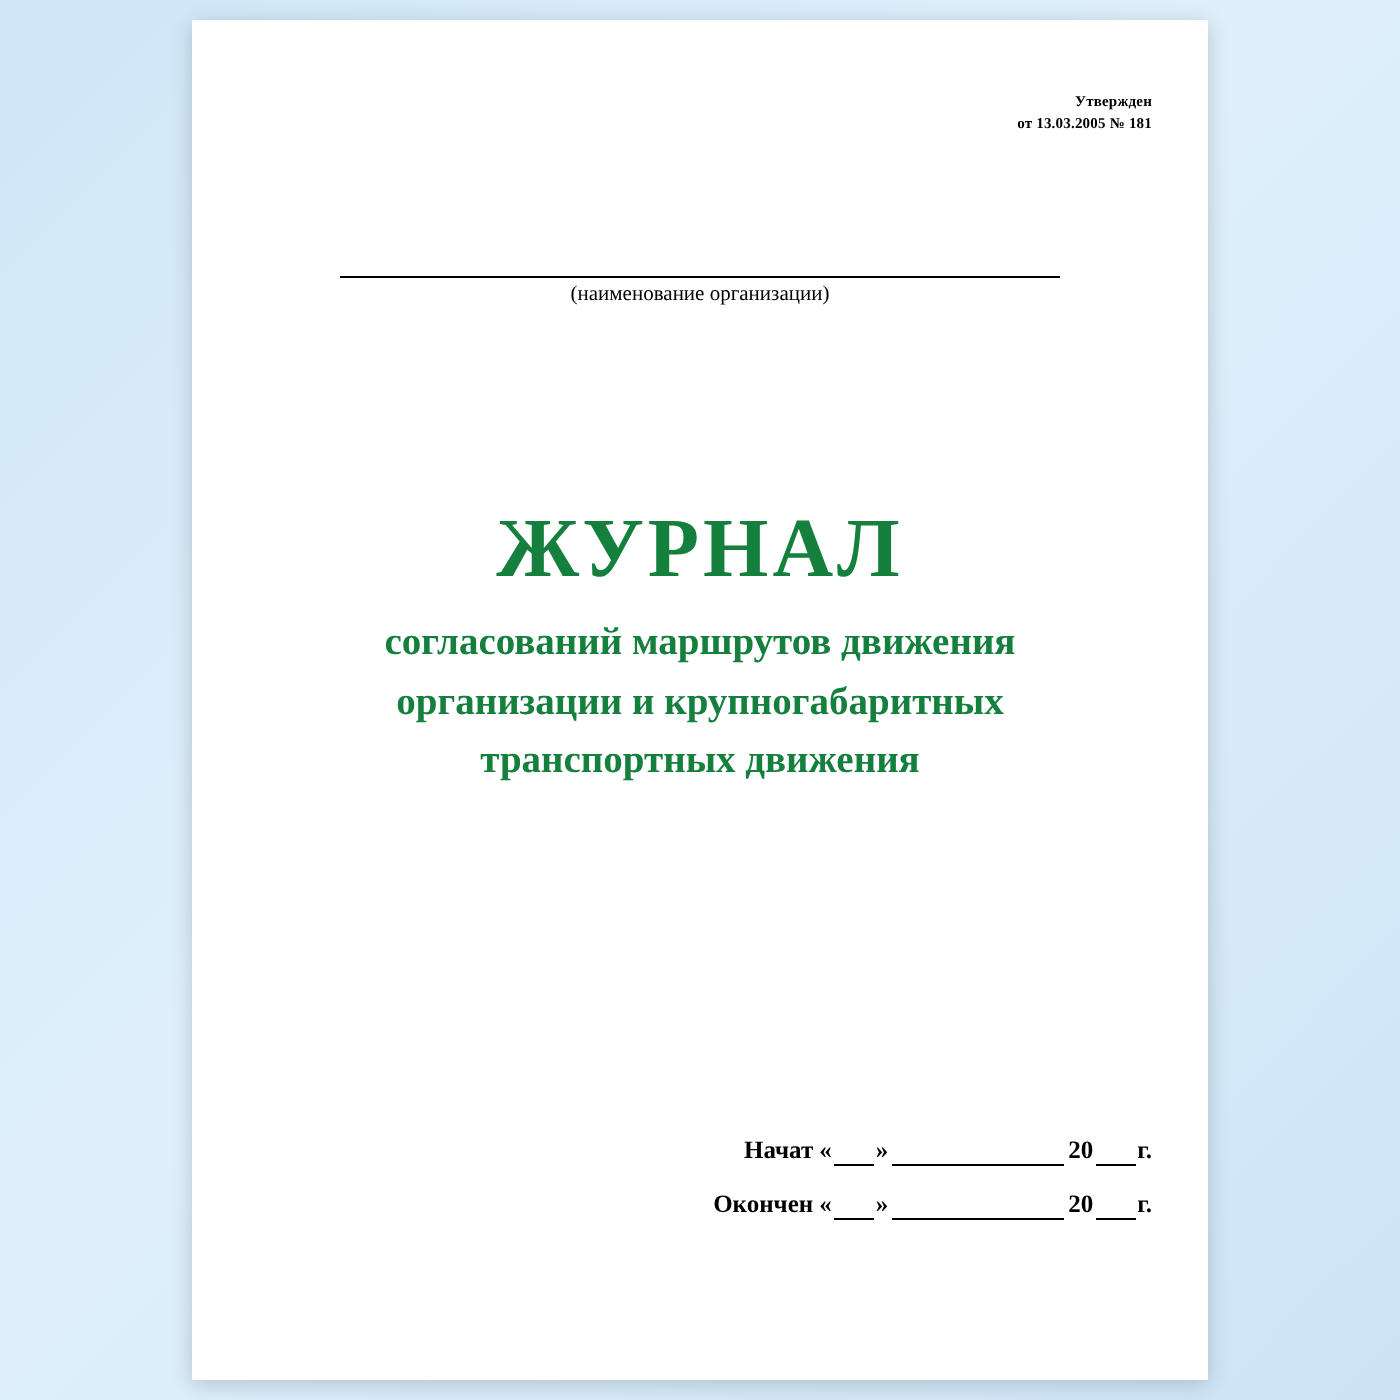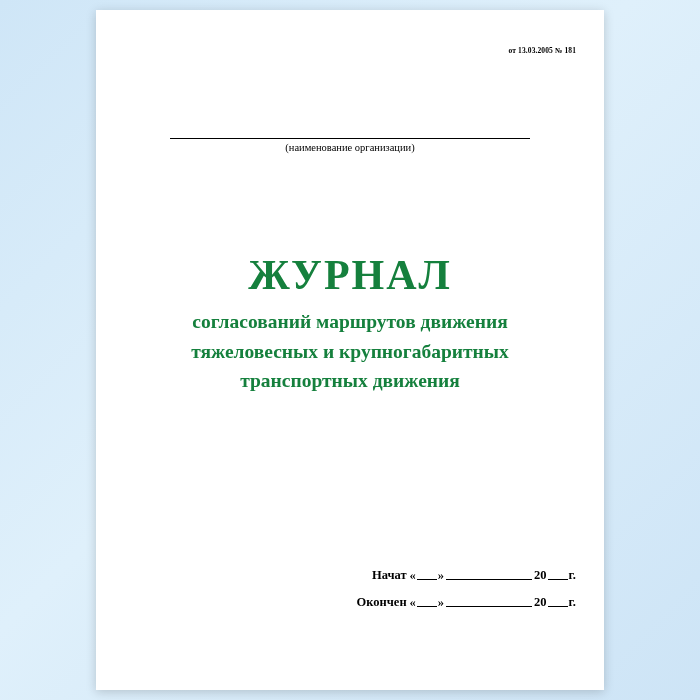--- a/index.html
+++ b/index.html
@@ -88,20 +88,21 @@
     right: 28px;
     bottom: 68px;
     text-align: left;
     font-size: 12.5px;
     font-weight: bold;
     color: #000;
   }
   .footer-row {
     display: flex;
     justify-content: flex-end;
+    align-items: flex-end;
     margin-bottom: 12px;
     white-space: nowrap;
   }
   .footer-label {
     margin-right: 3px;
   }
   .fill-line {
     display: inline-block;
     width: 86px;
     border-bottom: 1px solid #000;
@@ -117,33 +118,34 @@
   }
 </style>
 </head>
 <body>
 
 <div class="bg-gradient"></div>
 
 <div class="page">
 
   <div class="approval">
+    <div>Утвержден</div>
     <div>от 13.03.2005 № 181</div>
   </div>
 
   <div class="org-block">
     <div class="org-line"></div>
     <div class="org-caption">(наименование организации)</div>
   </div>
 
   <div class="title-block">
     <div class="title-main">ЖУРНАЛ</div>
     <div class="title-sub">
       <div>согласований маршрутов движения</div>
-      <div>тяжеловесных и крупногабаритных</div>
+      <div>организации и крупногабаритных</div>
       <div>транспортных движения</div>
     </div>
   </div>
 
   <div class="footer-block">
     <div class="footer-row">
       <span class="footer-label">Начат</span>
       <span>«</span>
       <span class="fill-line-short"></span>
       <span>»</span>

